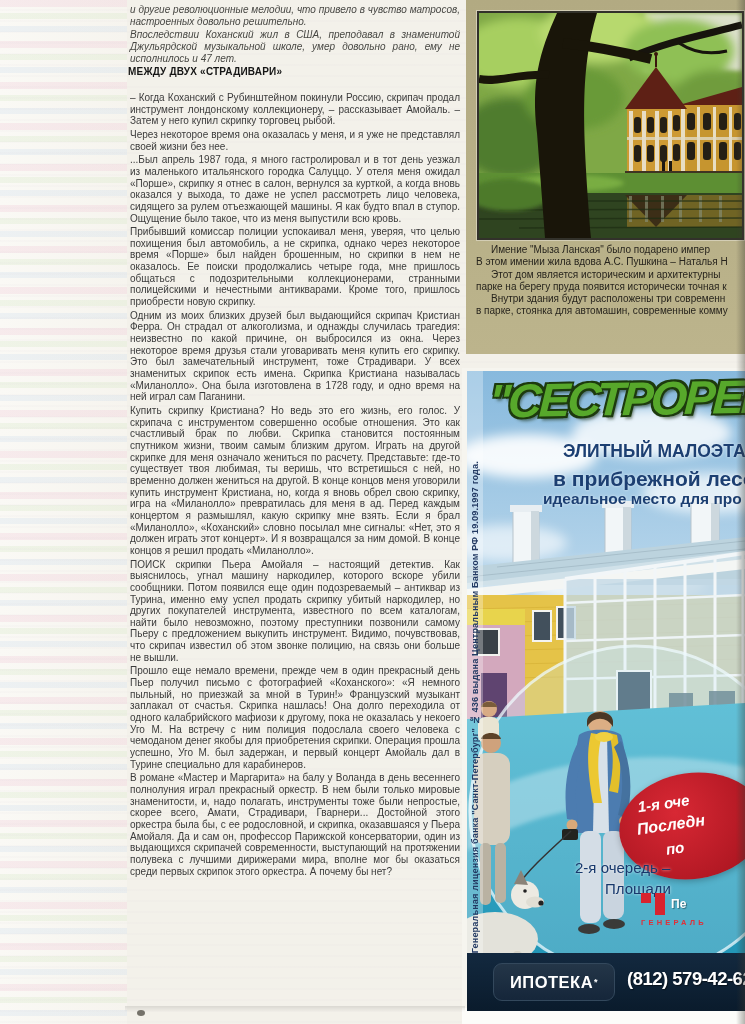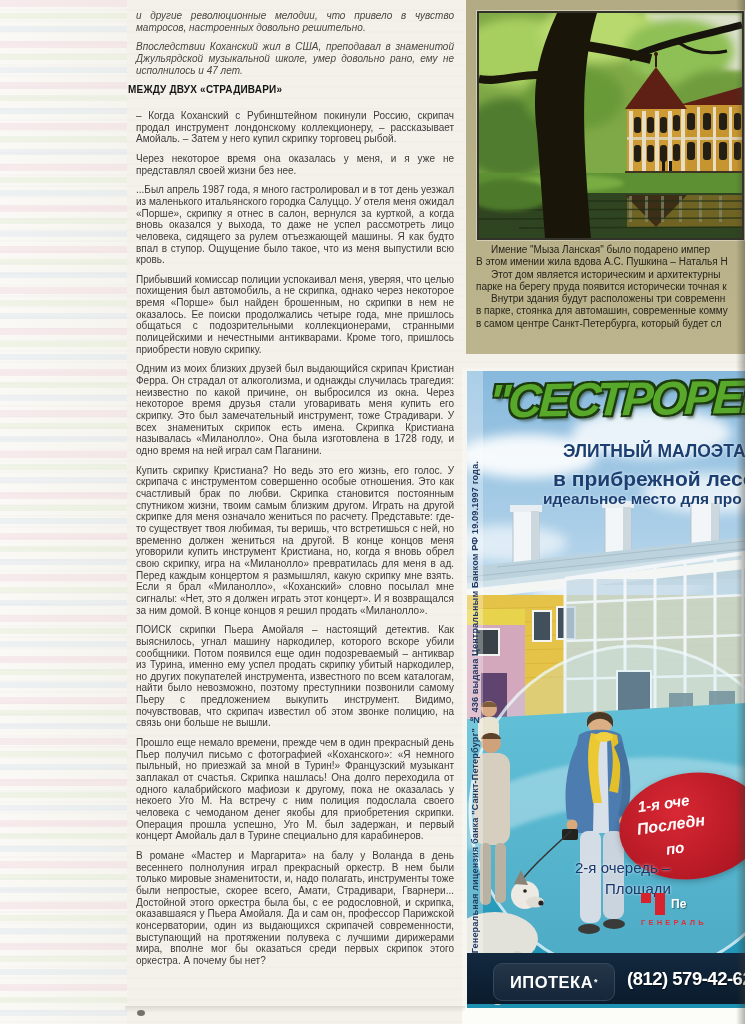--- a/index.html
+++ b/index.html
@@ -18,21 +18,21 @@
   .edge-right{position:absolute;right:0;top:0;width:9px;height:1024px;pointer-events:none;
     background:linear-gradient(to right,rgba(0,0,0,0),rgba(60,58,50,.38));z-index:50;}
   .bottom-dot{position:absolute;left:137px;top:1010px;width:8px;height:6px;border-radius:50%;
     background:#55524a;opacity:.8;z-index:40;}
   .bottom-shadow{position:absolute;left:125px;top:1006px;width:340px;height:6px;
     background:linear-gradient(180deg,rgba(0,0,0,.10),rgba(0,0,0,0));z-index:40;}
 
   
   .article{position:absolute;left:128px;top:2px;width:334px;color:#3b3b3b;
     font-size:10px;line-height:11.65px;text-align:justify;}
-  .article p{margin:8px;}
+  .article p{margin:2px;}
   .article .intro{font-style:italic;color:#474743;}
   .article h2{margin:1px 0 14px 0;font-size:10px;line-height:11.65px;color:#151515;
     font-weight:700;letter-spacing:.2px;text-align:left;}
 
   
   .estate{position:absolute;left:466px;top:0;width:279px;height:354px;
     background:linear-gradient(180deg,#b2aa82,#bcb48c);}
   .estate-photo-wrap{position:absolute;left:11px;top:11px;width:263px;height:225px;
     border:2px solid #32312a;box-shadow:0 0 0 1px #d3cdb4;background:#6f9c3f;}
   .estate-caption{position:absolute;left:10px;top:244px;width:268px;overflow:hidden;
@@ -68,21 +68,21 @@
   .badge .b3{position:absolute;left:44px;top:64px;font-size:15px;white-space:nowrap;}
   .queue{position:absolute;left:108px;top:486px;z-index:7;font-weight:400;color:#17386c;
     font-size:15px;line-height:21px;text-shadow:0 0 3px rgba(255,255,255,.8);white-space:nowrap;}
   .queue .q2{padding-left:30px;}
   .brand{position:absolute;left:174px;top:522px;z-index:7;white-space:nowrap;}
   .brand .mark{vertical-align:middle;}
   .brand .brand-name{color:#fff;font-weight:700;font-size:12px;vertical-align:middle;
     text-shadow:1px 1px 1px rgba(0,0,0,.4);margin-left:4px;}
   .brand .brand-sub{display:block;margin-top:3px;color:#e02f38;font-weight:700;
     font-size:7.5px;letter-spacing:3.2px;}
-  .ad-bottom{position:absolute;left:0;top:582px;width:278px;height:51px;z-index:8;
+  .ad-bottom{position:absolute;left:0;top:582px;width:278px;height:58px;z-index:8;
     background:linear-gradient(180deg,#13293f,#0a1b2c);}
   .mortgage-pill{position:absolute;left:26px;top:10px;width:120px;height:36px;border-radius:9px;
     background:linear-gradient(180deg,#243648,#15263a);border:1px solid #33485c;
     color:#fff;font-weight:700;font-size:16.5px;display:flex;align-items:center;justify-content:center;
     letter-spacing:.5px;}
   .mortgage-pill sup{font-size:9px;margin-left:1px;}
   .phone{position:absolute;left:160px;top:15px;color:#fff;font-weight:700;font-size:18.5px;
     white-space:nowrap;letter-spacing:-.5px;text-shadow:1px 1px 1px rgba(0,0,0,.5);}
   .ad-below{position:absolute;left:462px;top:1008px;width:283px;height:16px;background:#fcfcf9;}
 </style>
@@ -199,21 +199,20 @@
         <path d="M70,62 C40,60 20,70 0,66" stroke="#191509" stroke-width="8" fill="none"></path>
       </svg>
     </div>
     <div class="estate-caption">
       <div class="ind">Имение "Мыза Ланская" было подарено импер</div>
       <div>В этом имении жила вдова А.С. Пушкина – Наталья Н</div>
       <div class="ind">Этот дом является историческим и архитектурны</div>
       <div>парке на берегу пруда появится исторически точная к</div>
       <div class="ind">Внутри здания будут расположены три современн</div>
       <div>в парке, стоянка для автомашин, современные комму</div>
-      <div>в самом центре Санкт-Петербурга, который будет сл</div>
     </div>
   </div>
 
   <div class="ad">
     <div class="ad-inner">
       <svg class="ad-art" width="278" height="640" viewBox="0 0 278 640">
         <defs>
           <linearGradient id="sky" x1="0" y1="0" x2="0" y2="1">
             <stop offset="0" stop-color="#87b9dd"></stop>
               <stop offset="1" stop-color="#d9eaf5"></stop>

